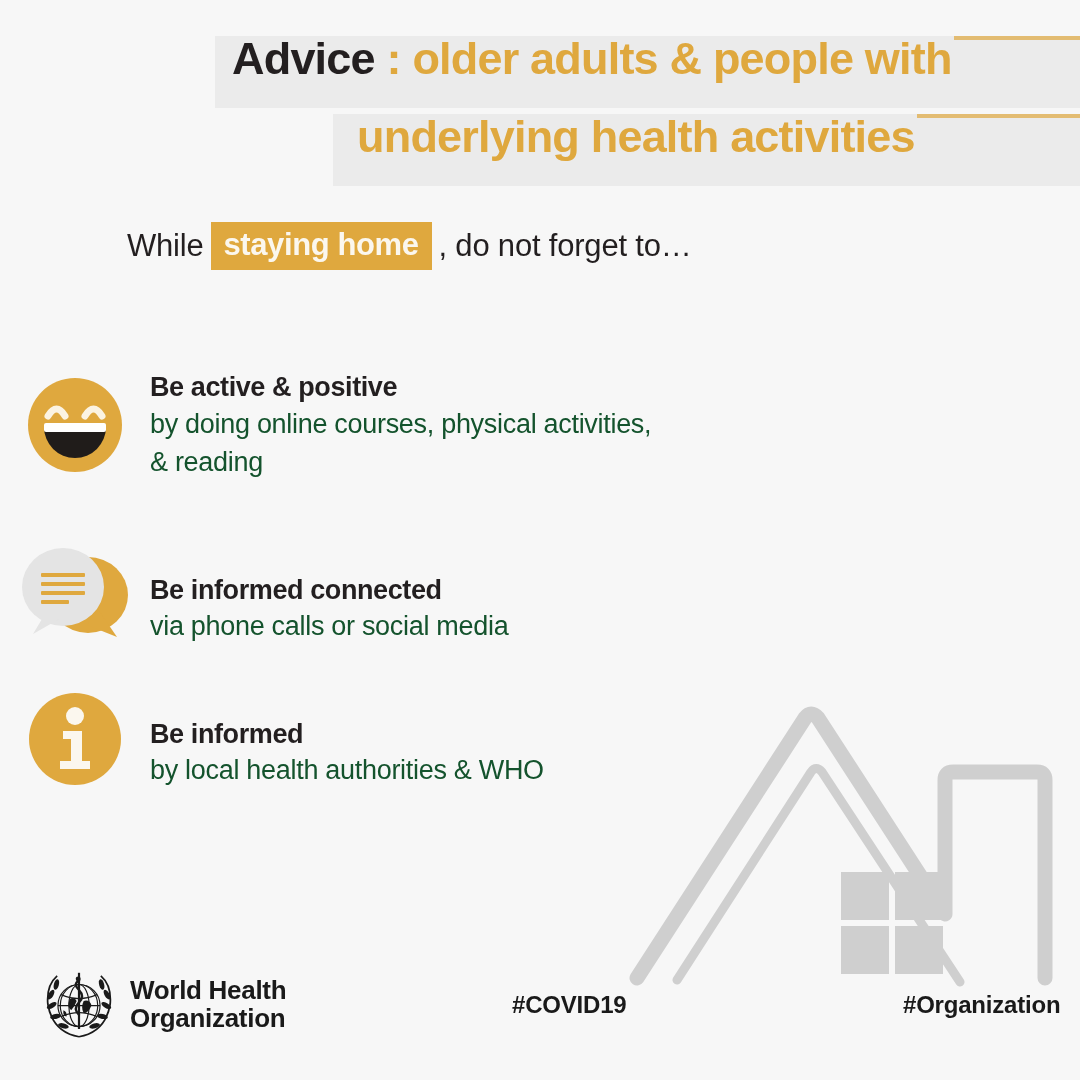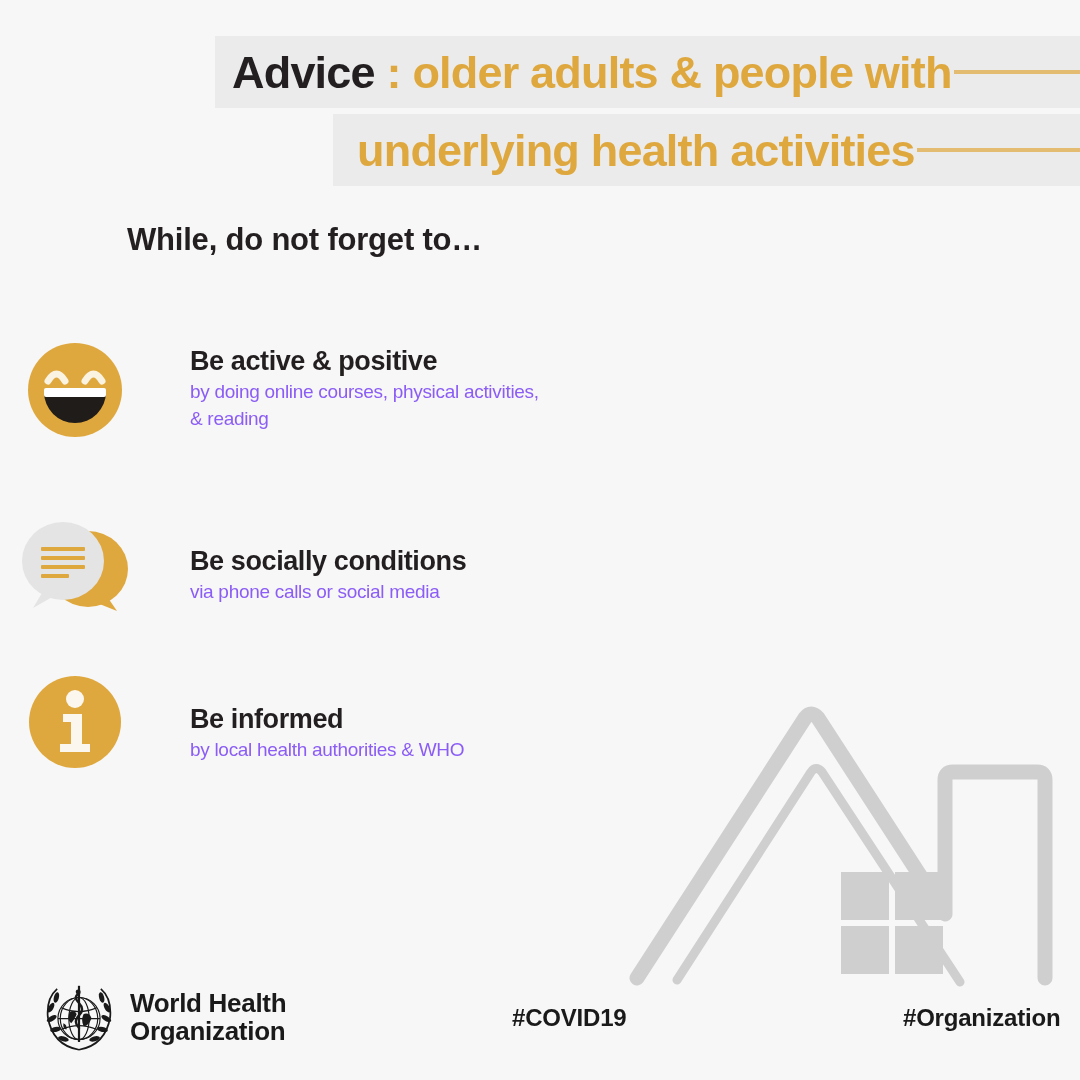--- a/index.html
+++ b/index.html
@@ -39,21 +39,21 @@
     position: absolute;
     left: 0;
     top: 36px;
     width: 1080px;
     z-index: 2;
   }
   .title-row {
     position: relative;
     height: 72px;
     display: flex;
-    align-items: center;
+    align-items: flex-start;
   }
   .title-row.row1 { margin-bottom: 6px; }
   .title-band {
     position: absolute;
     top: 0;
     height: 72px;
     background: #ebebeb;
     z-index: -1;
   }
   .title-band.band1 { left: 215px; right: 0; }
@@ -86,21 +86,21 @@
     left: 127px;
     top: 222px;
     font-size: 31px;
     color: #231f20;
     letter-spacing: -0.2px;
     white-space: nowrap;
     z-index: 2;
     display: flex;
     align-items: center;
   }
-  .subtitle .plain { font-weight: 700; text-align: center; }
+  .subtitle .plain { font-weight: 400; text-align: center; }
   .hl {
     display: inline-block;
     background: #dfa83e;
     color: #fbf7ee;
     font-weight: 700;
     padding: 5px 13px 7px 13px;
     margin: 0 7px;
     letter-spacing: -0.4px;
   }
 
@@ -108,22 +108,21 @@
   .advice-list {
     position: absolute;
     left: 0;
     top: 336px;
     width: 1080px;
     z-index: 2;
   }
   .advice-item {
     position: relative;
     display: flex;
-    align-items: flex-start;
-    gap: 40px;
+    align-items: center;
   }
   .advice-item.i1 { height: 172px; }
   .advice-item.i2 { height: 166px; }
   .advice-item.i3 { height: 130px; }
 
   .advice-icon {
     width: 150px;
     min-width: 150px;
     display: flex;
     justify-content: center;
@@ -138,33 +137,33 @@
   .advice-item.i3 .advice-copy { padding-top: 28px; }
 
   .advice-head {
     font-size: 27px;
     font-weight: 700;
     color: #231f20;
     letter-spacing: -0.4px;
     line-height: 1.28;
   }
   .advice-body {
-    font-size: 19px;
+    font-size: 27px;
     font-weight: 400;
-    color: #8b5cf6;
+    color: #14532d;
     letter-spacing: -0.3px;
     line-height: 1.42;
     white-space: pre-line;
   }
 
   
   .footer {
     position: absolute;
     left: 0;
-    bottom: 22px;
+    bottom: 35px;
     width: 972px;
     height: 80px;
     z-index: 3;
   }
   .who-logo {
     position: absolute;
     left: 40px;
     top: 0px;
     display: flex;
     align-items: center;
@@ -221,20 +220,21 @@
     </div>
     <div class="title-row row2">
       <div class="title-band band2"></div>
       <div class="title-text"><span class="t-gold">underlying health activities</span></div>
       <div class="title-rule"></div>
     </div>
   </div>
 
   <div class="subtitle">
     <span class="plain">While</span>
+      <span class="hl">staying home</span>
       <span class="plain">, do not forget to…</span>
   </div>
 
   <div class="advice-list">
 
     <div class="advice-item i1">
       <div class="advice-icon">
         <svg width="98" height="98" viewBox="0 0 98 98" xmlns="http://www.w3.org/2000/svg">
           <circle cx="49" cy="49" r="47" fill="#dfa83e"></circle>
           <path d="M 22 40 Q 30.5 26 39 40" fill="none" stroke="#fbf3e2" stroke-width="7" stroke-linecap="round"></path>
@@ -266,21 +266,21 @@
 
           <g fill="#dfa83e">
             <rect x="22" y="31" width="44" height="4" rx="1"></rect>
             <rect x="22" y="40" width="44" height="4" rx="1"></rect>
             <rect x="22" y="49" width="44" height="4" rx="1"></rect>
             <rect x="22" y="58" width="28" height="4" rx="1"></rect>
           </g>
         </svg>
       </div>
       <div class="advice-copy">
-        <div class="advice-head">Be socially conditions</div>
+        <div class="advice-head">Be informed connected</div>
         <div class="advice-body">via phone calls or social media</div>
       </div>
     </div>
 
     <div class="advice-item i3">
       <div class="advice-icon">
         <svg width="96" height="96" viewBox="0 0 96 96" xmlns="http://www.w3.org/2000/svg">
           <circle cx="48" cy="48" r="46" fill="#dfa83e"></circle>
           <circle cx="48" cy="25" r="9" fill="#fbf7ee"></circle>
           <path d="M 36 40 L 55 40 L 55 70 L 63 70 L 63 78 L 33 78 L 33 70 L 44 70 L 44 48 L 36 48 Z" fill="#fbf7ee"></path>

